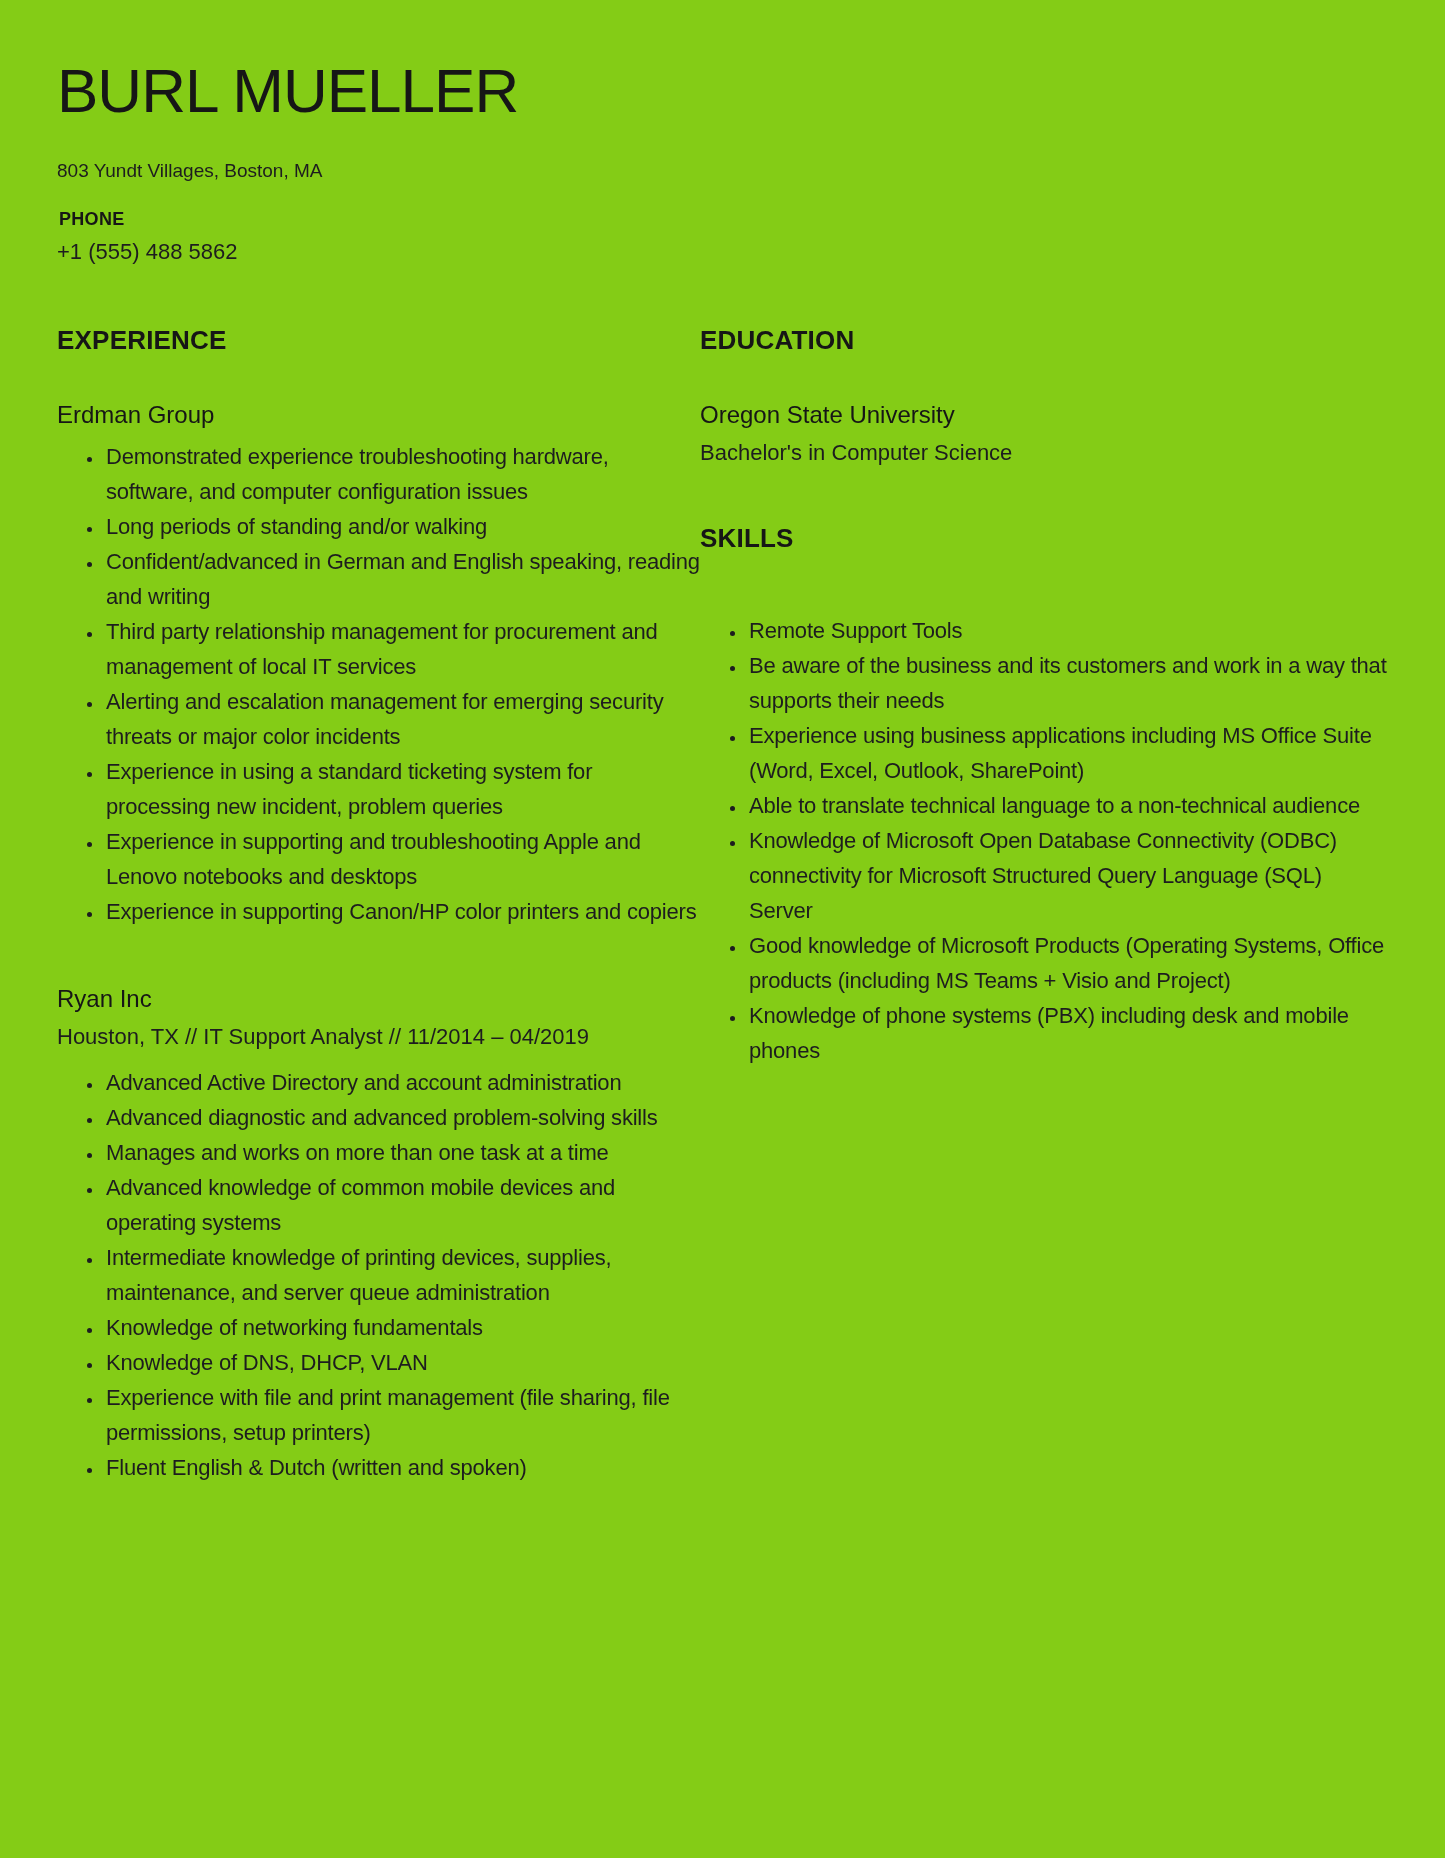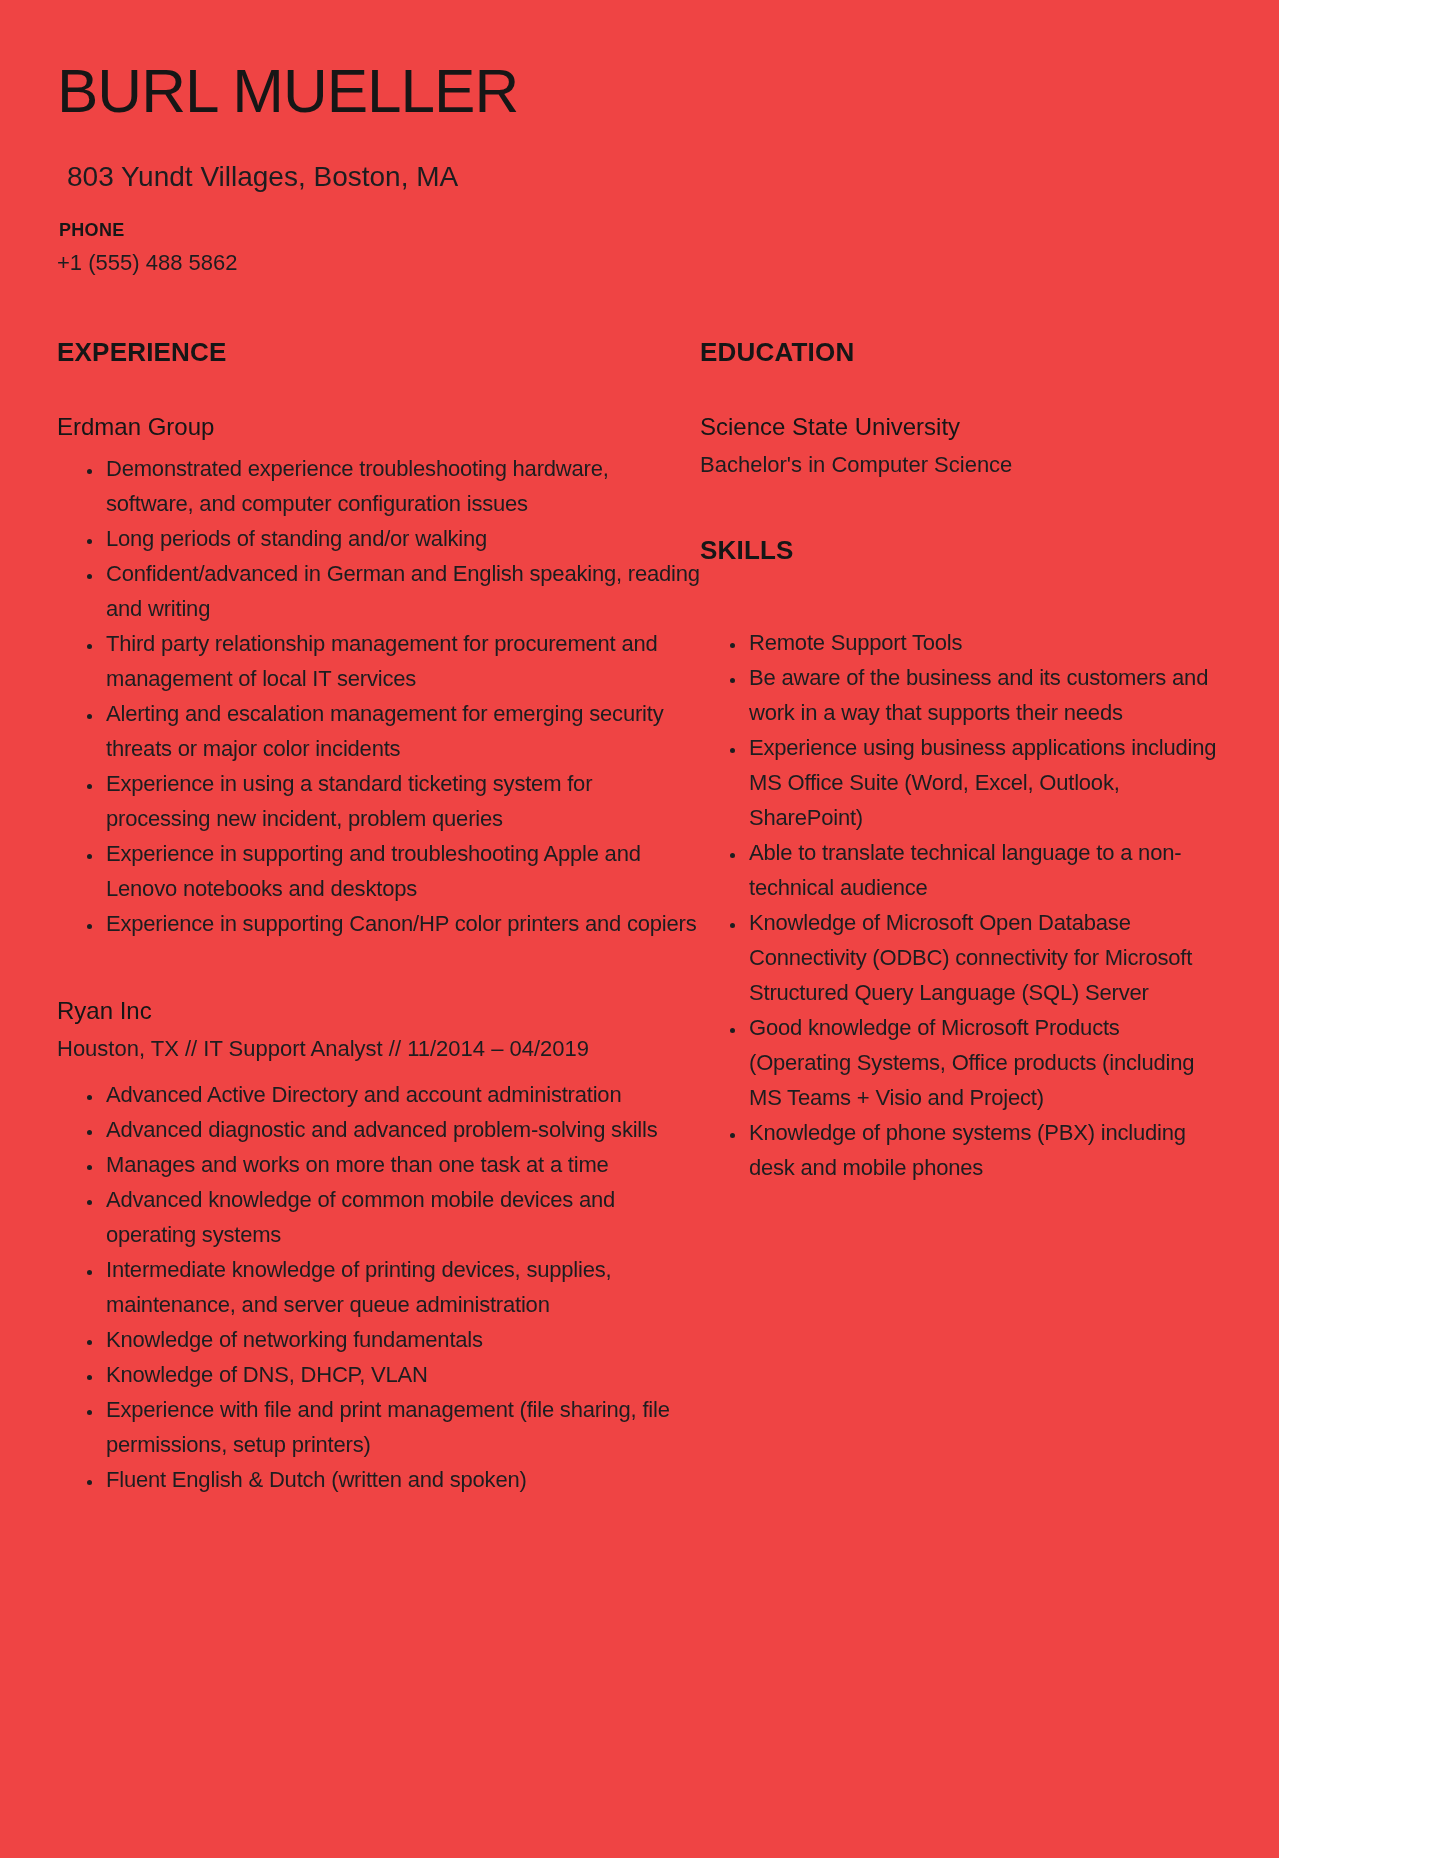--- a/index.html
+++ b/index.html
@@ -9,38 +9,38 @@
   }
   body {
     width: 1445px;
     min-height: 1858px;
     font-family: "Liberation Sans", "DejaVu Sans", sans-serif;
     color: #1d1d1f;
     -webkit-font-smoothing: antialiased;
   }
   .page {
     box-sizing: border-box;
-    width: 1279px;
+    width: 1445px;
     min-height: 1858px;
     padding: 58px 57px 40px 57px;
-    background: #ef4444;
+    background: #84cc16;
   }
   
   h1.name {
     margin: 0 0 36px 0;
     font-size: 62px;
     font-weight: 400;
     letter-spacing: -1px;
     line-height: 1.05;
     color: #161616;
     white-space: nowrap;
   }
   .address {
-    margin: 0 0 26px 10px;
-    font-size: 28px;
+    margin: 0 0 26px 0;
+    font-size: 19px;
     line-height: 1.25;
   }
   .phone-label {
     margin: 0 0 8px 2px;
     font-size: 18px;
     font-weight: 700;
     letter-spacing: 0.3px;
     color: #161616;
   }
   .phone-value {
@@ -163,21 +163,21 @@
 
             <li>Fluent English &amp; Dutch (written and spoken)</li>
           </ul>
       </div>
     </section>
 
     <section class="col-right">
 
       <div class="education-block">
         <h2 class="section-title">EDUCATION</h2>
-        <h3 class="item-title">Science State University</h3>
+        <h3 class="item-title">Oregon State University</h3>
         <p class="meta">Bachelor's in Computer Science</p>
       </div>
 
       <div class="skills-block">
         <h2 class="section-title">SKILLS</h2>
         <ul class="bullets last">
 
             <li>Remote Support Tools</li>
 
             <li>Be aware of the business and its customers and work in a way that supports their needs</li>

